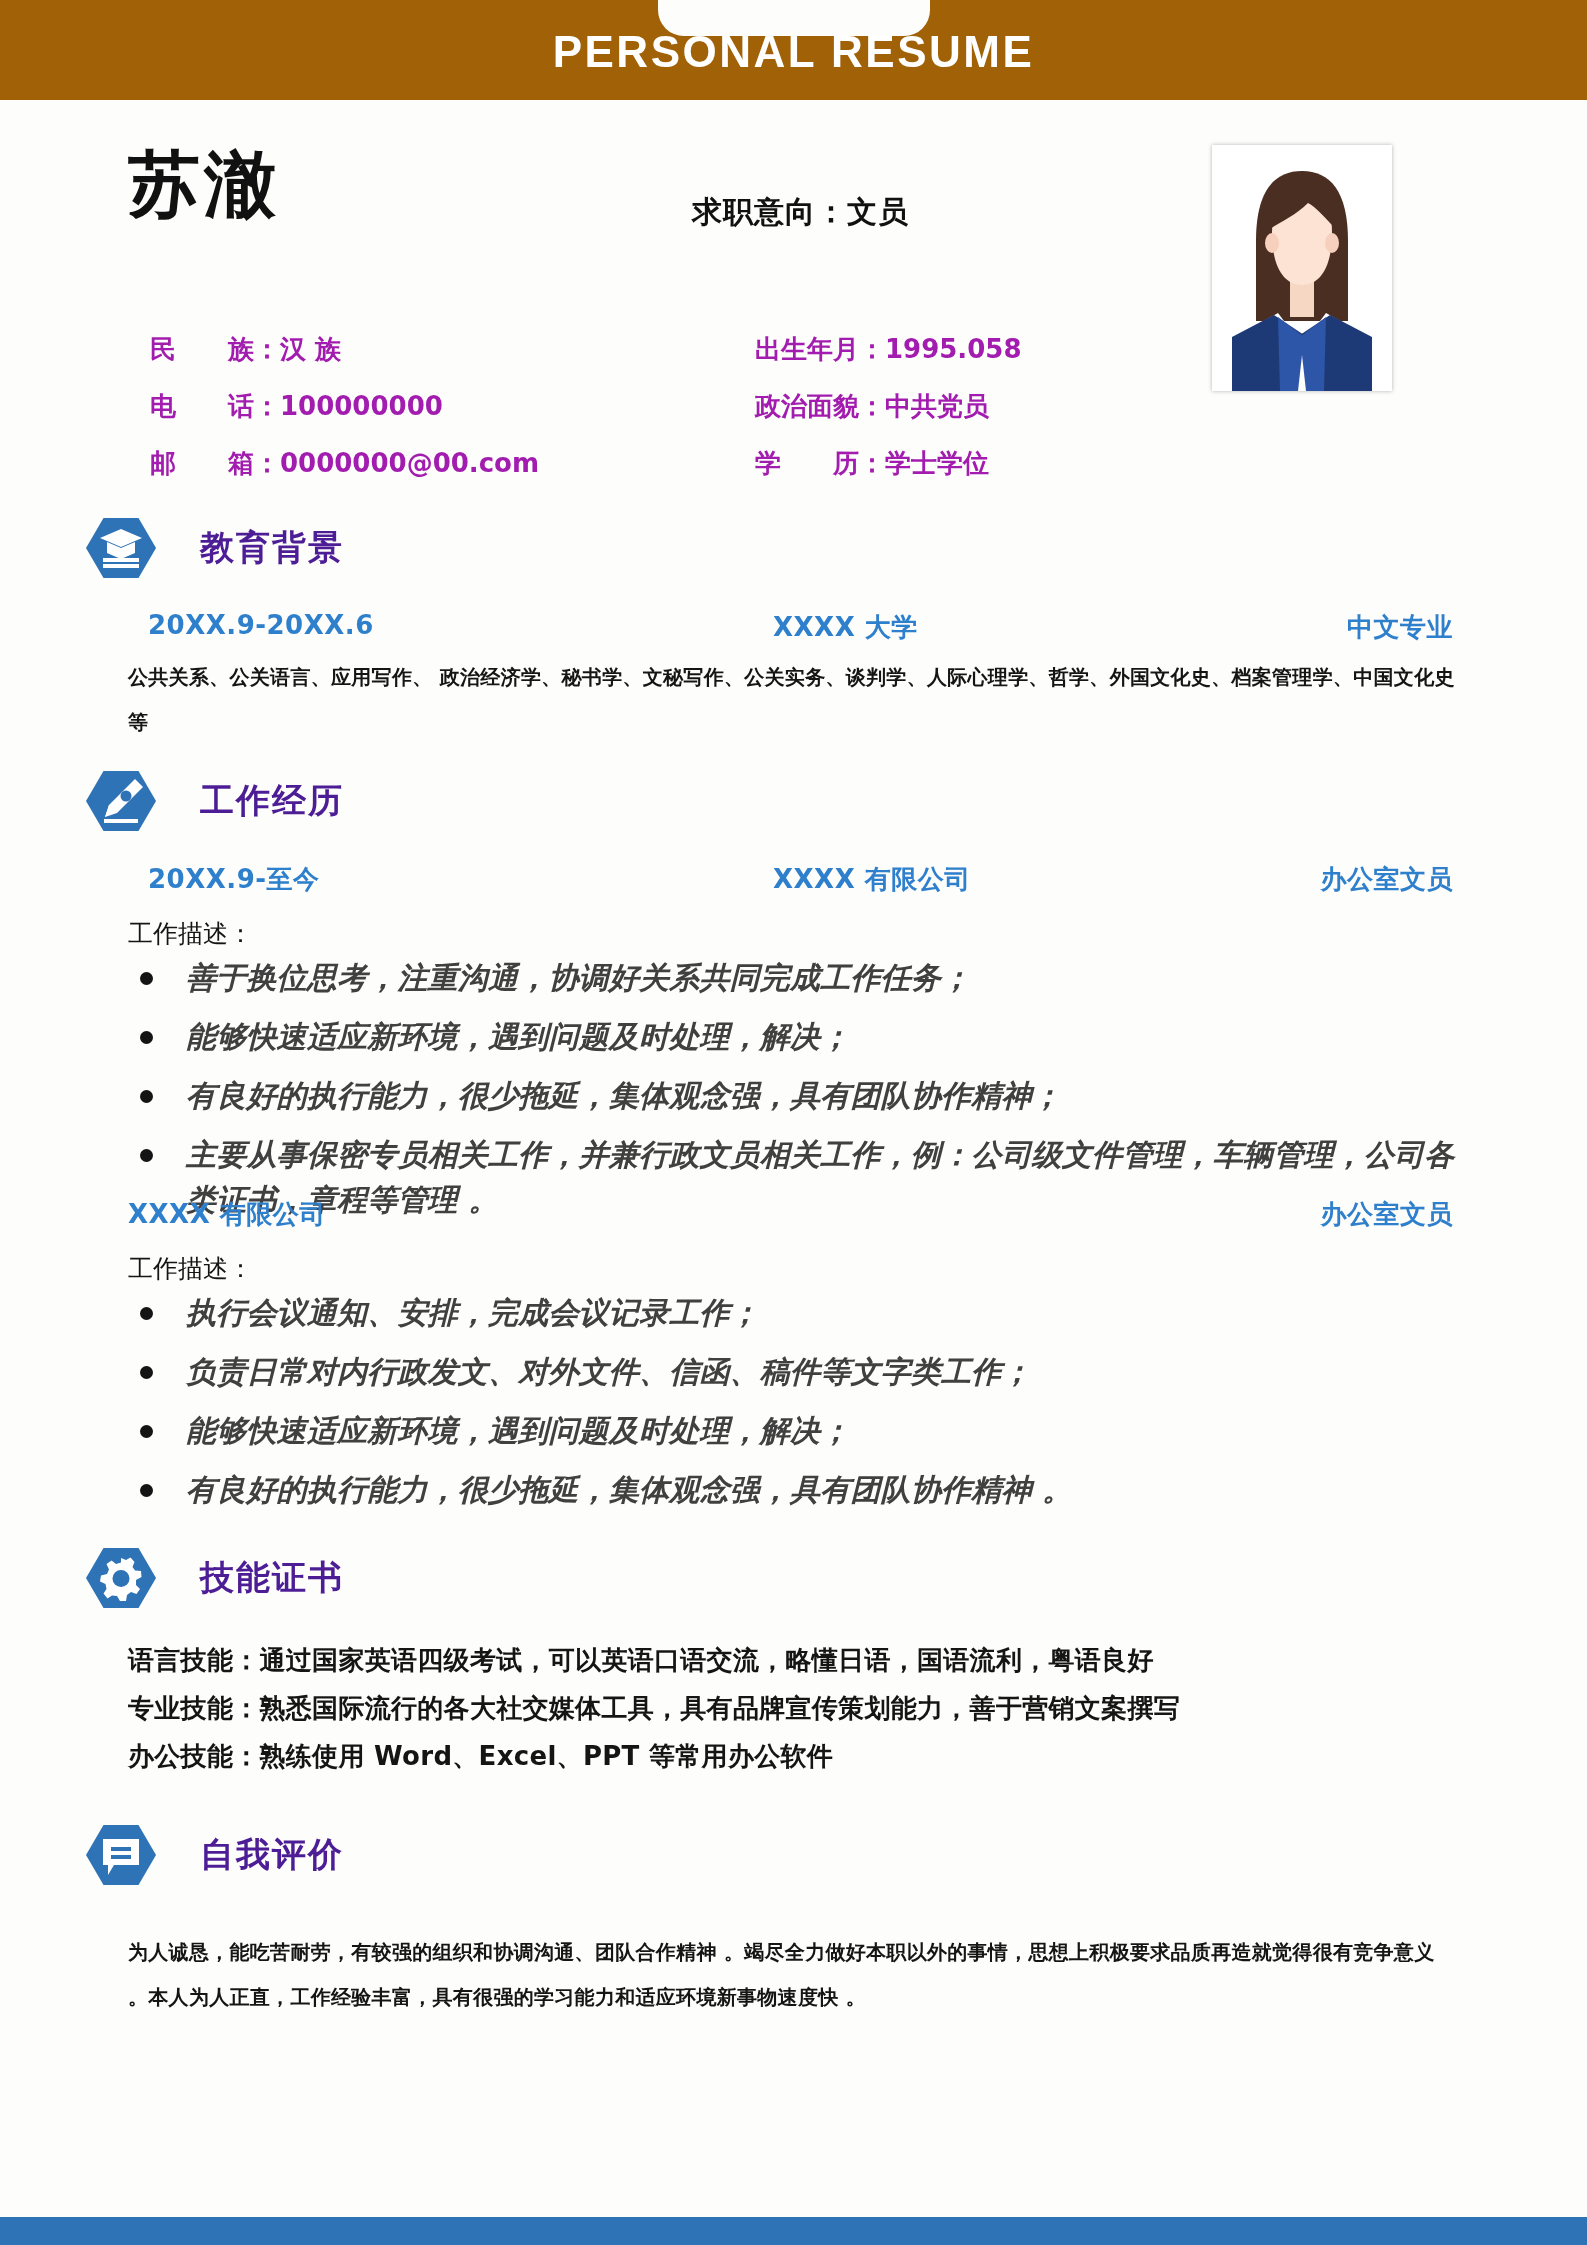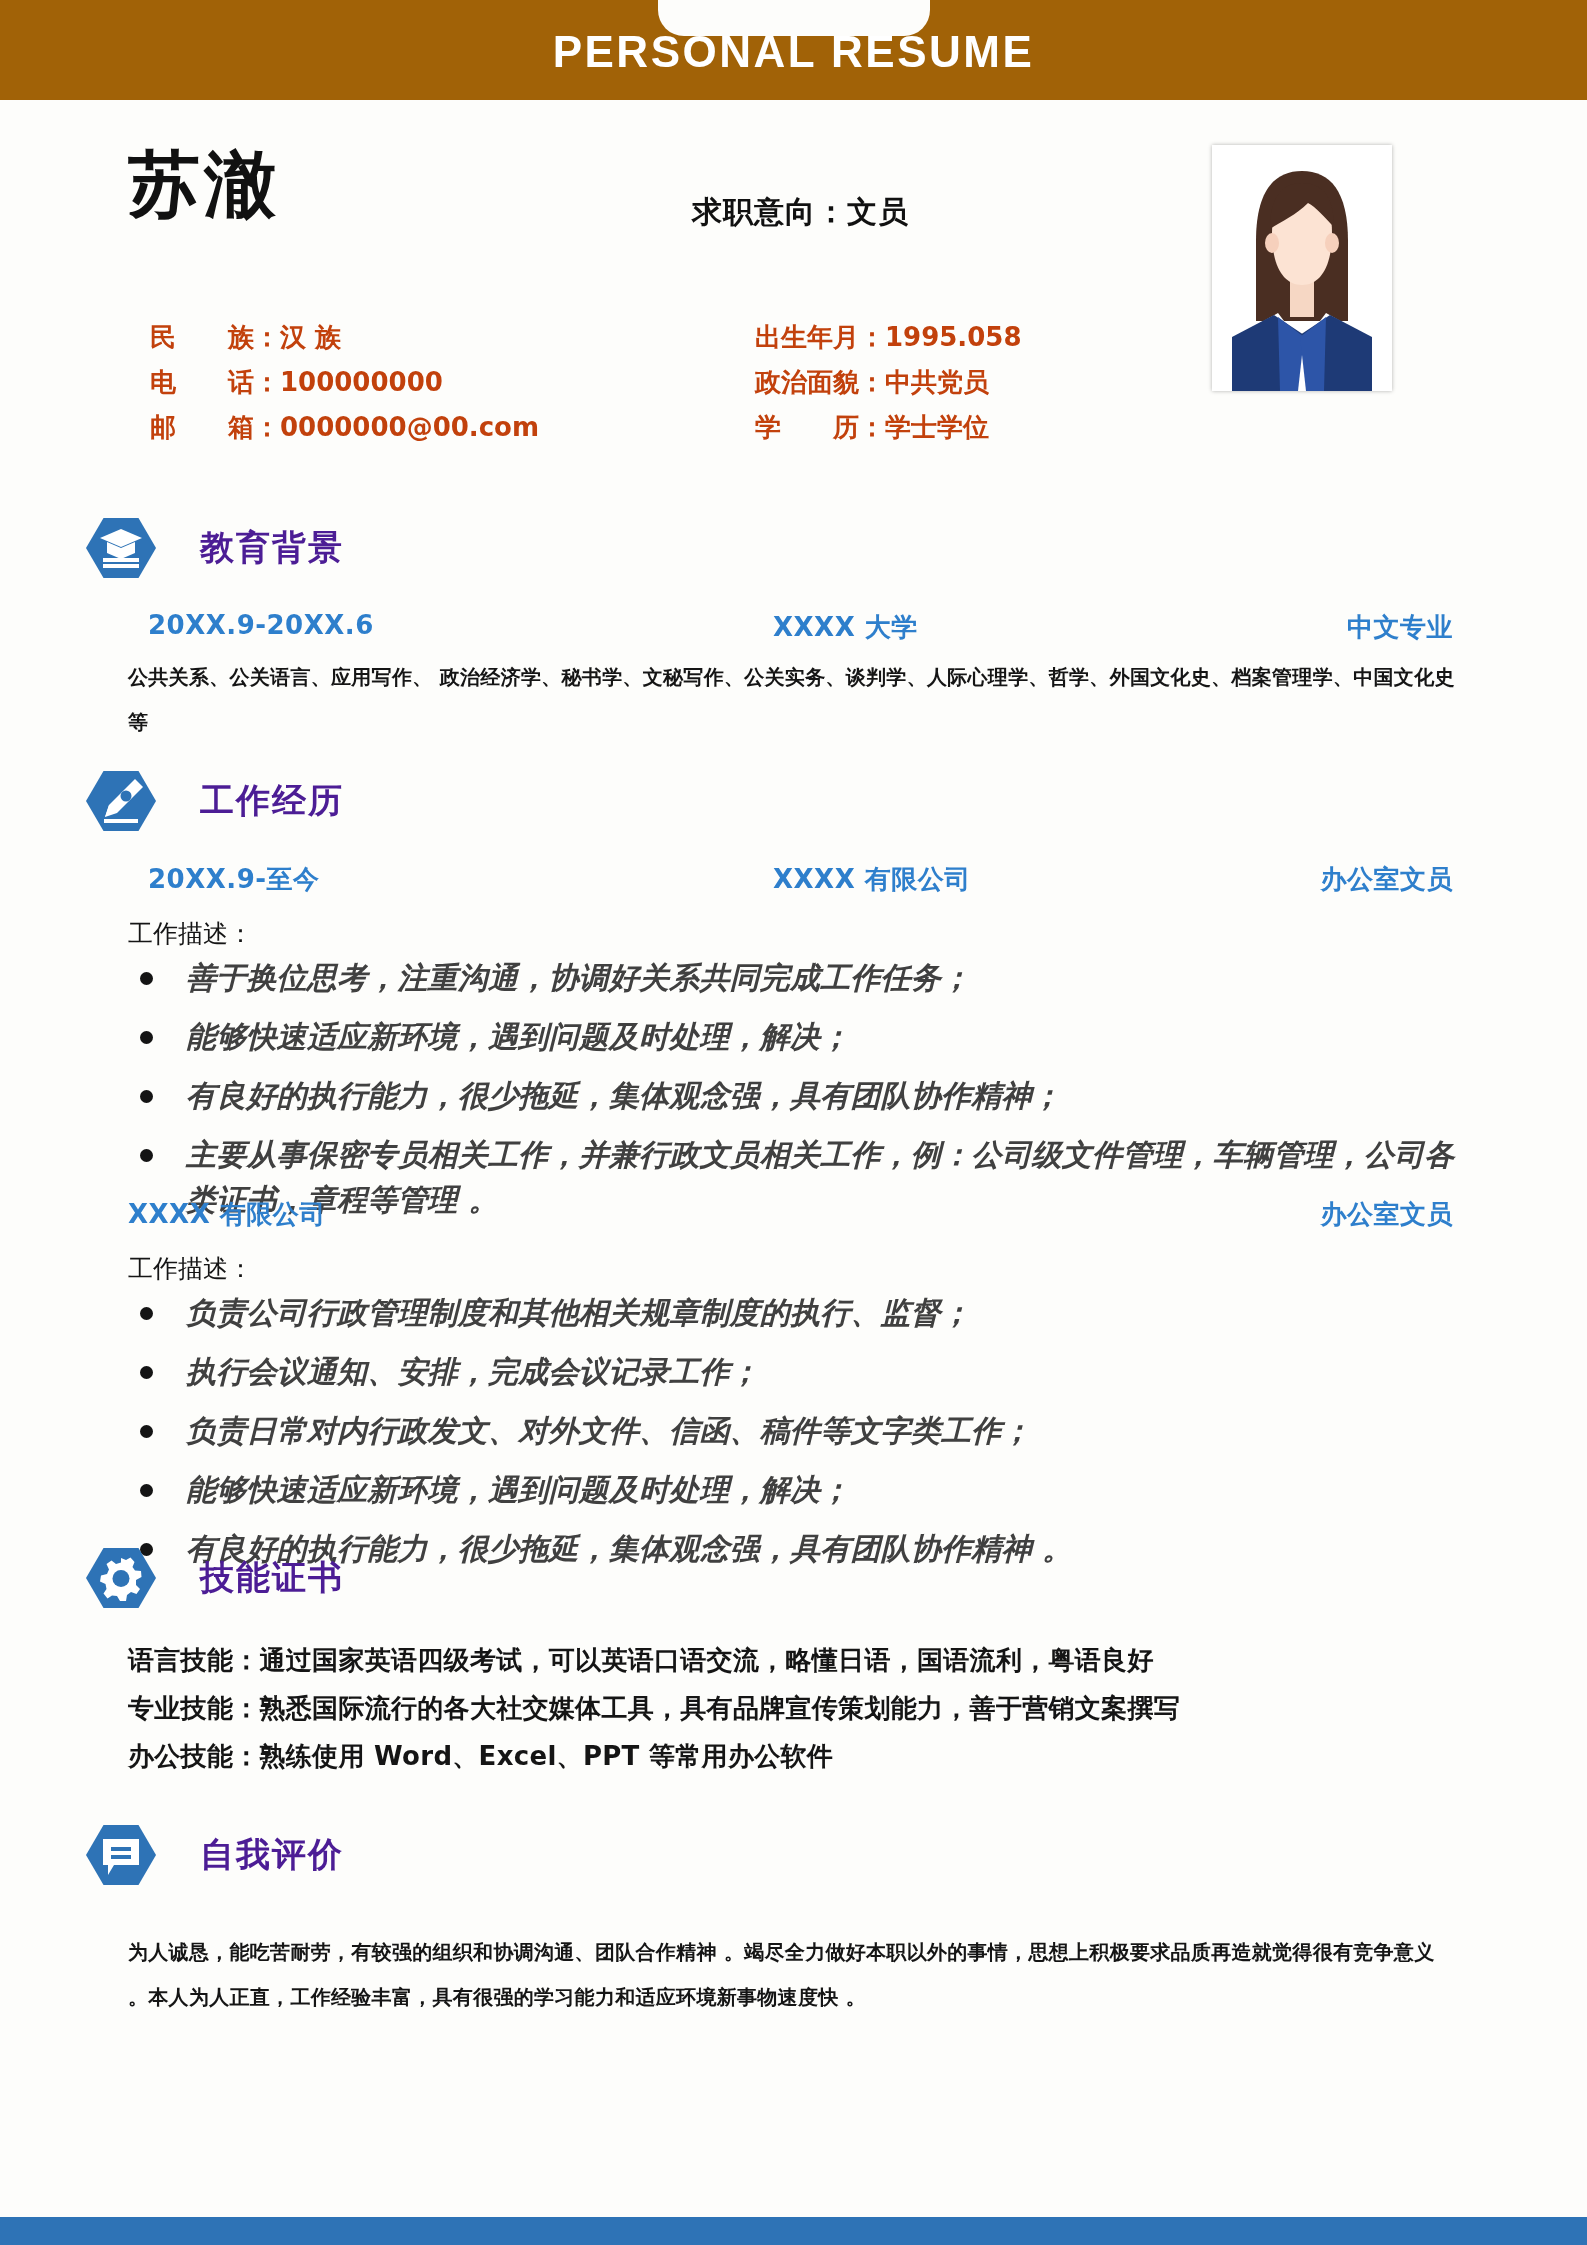--- a/index.html
+++ b/index.html
@@ -100,23 +100,24 @@
   }
   .info-col-right {
     position: absolute;
     left: 755px;
     top: 215px;
     width: 430px;
   }
   .info-row {
     font-size: 26px;
     font-weight: bold;
-    color: #c2410c;
+    color: #a21caf;
     line-height: 45px;
     white-space: nowrap;
+    margin-top: 12px;
   }
   .photo-frame {
     position: absolute;
     left: 1212px;
     top: 45px;
     width: 180px;
     height: 246px;
     background: #ffffff;
     box-shadow: 0 0 4px rgba(0,0,0,0.30);
     overflow: hidden;
@@ -314,21 +315,20 @@
     <li>有良好的执行能力，很少拖延，集体观念强，具有团队协作精神；</li>
     <li>主要从事保密专员相关工作，并兼行政文员相关工作，例：公司级文件管理，车辆管理，公司各类证书，章程等管理 。</li>
   </ul>
 
   <div class="row3" style="top:1197px;">
     <div class="c2">XXXX 有限公司</div>
     <div class="c3">办公室文员</div>
   </div>
   <div class="desc-label" style="top:1252px;">工作描述：</div>
   <ul class="bullets" style="top:1290px;">
-    <li>负责公司行政管理制度和其他相关规章制度的执行、监督；</li>
     <li>执行会议通知、安排，完成会议记录工作；</li>
     <li>负责日常对内行政发文、对外文件、信函、稿件等文字类工作；</li>
     <li>能够快速适应新环境，遇到问题及时处理，解决；</li>
     <li>有良好的执行能力，很少拖延，集体观念强，具有团队协作精神 。</li>
   </ul>
 
   <div class="section-head" style="left:86px; top:1543px;">
     <div class="hex-icon">
       <svg viewBox="0 0 70 70" xmlns="http://www.w3.org/2000/svg">
         <polygon points="17.5,5 52.5,5 70,35 52.5,65 17.5,65 0,35" fill="#2E73B6"></polygon>

